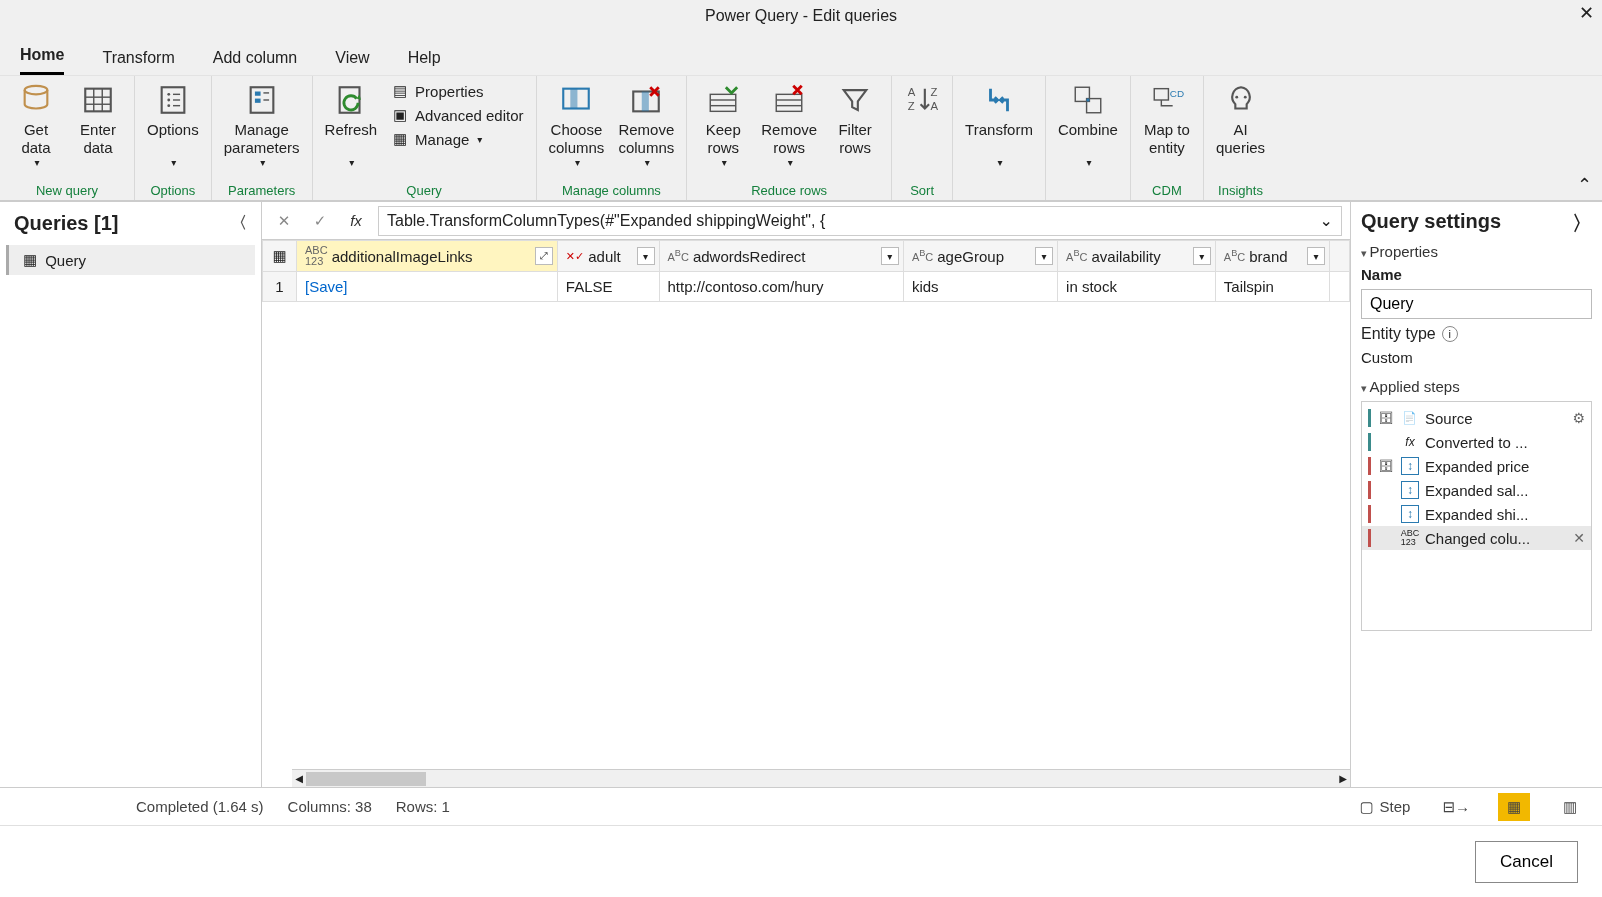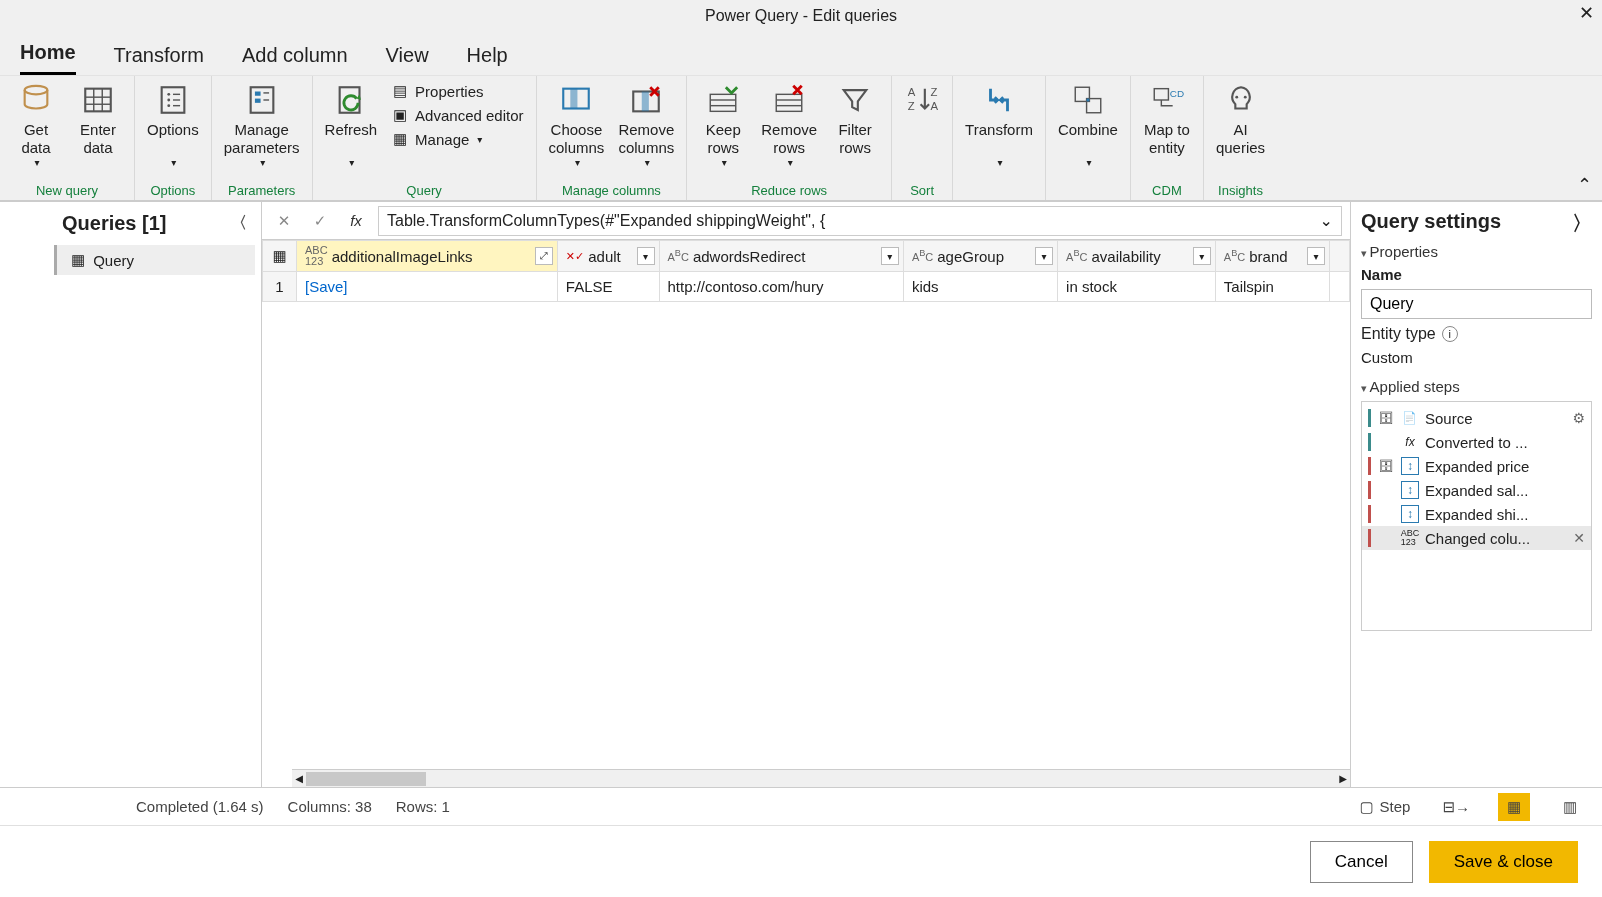--- a/index.html
+++ b/index.html
@@ -5,40 +5,40 @@
 * { box-sizing: border-box; margin: 0; padding: 0; font-family: "Segoe UI", sans-serif; }
 body { background: #fff; width: 1602px; height: 897px; overflow: hidden; font-size: 15px; color: #222; display: flex; flex-direction: column; }
 
 
 .titlebar { height: 32px; background: #f0f0f0; display: flex; align-items: center; justify-content: center; position: relative; }
 .titlebar .title { font-size: 16px; }
 .titlebar .close { position: absolute; right: 8px; top: 2px; font-size: 18px; cursor: pointer; }
 
 
 .tabstrip { height: 44px; background: #f0f0f0; display: flex; align-items: flex-end; padding: 0 20px; gap: 38px; border-bottom: 1px solid #e3e3e3;}
-.tabstrip .tab { font-size: 20px; padding-bottom: 8px; cursor: pointer; }
+.tabstrip .tab { font-size: 16px; padding-bottom: 8px; cursor: pointer; }
 .tabstrip .tab.active { font-weight: 600; border-bottom: 3px solid #000; }
 
 
 .ribbon { height: 125px; background: #f0f0f0; display: flex; border-bottom: 1px solid #ccc; position: relative;}
 .rgroup { display: flex; flex-direction: column; border-right: 1px solid #d8d8d8; padding: 4px 8px 2px 8px; }
 .rgroup .items { flex: 1; display: flex; align-items: flex-start; gap: 6px; }
 .rgroup .glabel { font-size: 13px; text-align: center; color: #15803d; padding-top: 2px;}
 .bigbtn { display: flex; flex-direction: column; align-items: center; justify-content: flex-start; min-width: 56px; padding: 2px 4px; cursor: pointer; text-align: center; line-height: 1.2; font-size: 15px; }
 .bigbtn .icn { width: 36px; height: 36px; margin-bottom: 3px; display:flex; align-items:center; justify-content:center;}
 .bigbtn .icn svg { width: 34px; height: 34px; }
 .smallbtns { display: flex; flex-direction: column; gap: 2px; }
 .smallbtn { display: flex; align-items: center; gap: 6px; font-size: 15px; cursor: pointer; padding: 2px 4px; }
 .smallbtn .sicn { width: 18px; height: 18px; display:inline-flex; align-items:center; justify-content:center;}
 .caret { font-size: 10px; margin-left: 2px; }
 .ribbon-collapse { position: absolute; right: 10px; bottom: 4px; font-size: 18px; cursor: pointer; }
 
 
 .main { flex: 1; display: flex; min-height: 0; border-top: 1px solid #ccc;}
-.queries-panel { width: 262px; border-right: 1px solid #ccc; display: flex; flex-direction: column; padding-left: 48px; }
+.queries-panel { width: 262px; border-right: 1px solid #ccc; display: flex; flex-direction: column; }
 .panel-head { display: flex; align-items: center; justify-content: space-between; padding: 10px 14px; font-size: 20px; font-weight: 600; }
 .panel-head .chev { font-size: 16px; cursor: pointer; color:#555;}
 .query-item { display: flex; align-items: center; gap: 8px; padding: 6px 14px; margin: 0 6px; background: #eee; border-left: 3px solid #aaa; cursor: pointer; }
 
 .center { flex: 1; display: flex; flex-direction: column; min-width: 0; }
 .formula-row { display: flex; align-items: center; height: 38px; border-bottom: 1px solid #ccc; gap:8px; padding: 4px 8px;}
 .fbtn { width: 28px; height: 28px; display:flex; align-items:center; justify-content:center; color:#888; cursor:pointer;}
 .formula-input { flex: 1; border: 1px solid #ccc; height: 30px; padding: 0 8px; font-family: Consolas, monospace; font-size: 16px; display:flex; align-items:center; justify-content:space-between;}
 .formula-input .fexp { cursor:pointer;}
 
@@ -529,14 +529,13 @@
   <span>Rows: 1</span>
   <span class="spacer"></span>
   <span class="sicon">▢ <span>Step</span></span>
   <span class="sicon">⊟→</span>
   <span class="viewbtn active">▦</span>
   <span class="viewbtn">▥</span>
 </div>
 
 <div class="footer">
   <button class="btn">Cancel</button>
-  <button class="btn primary">Save &amp; close</button>
 </div>
 
 </body></html>

